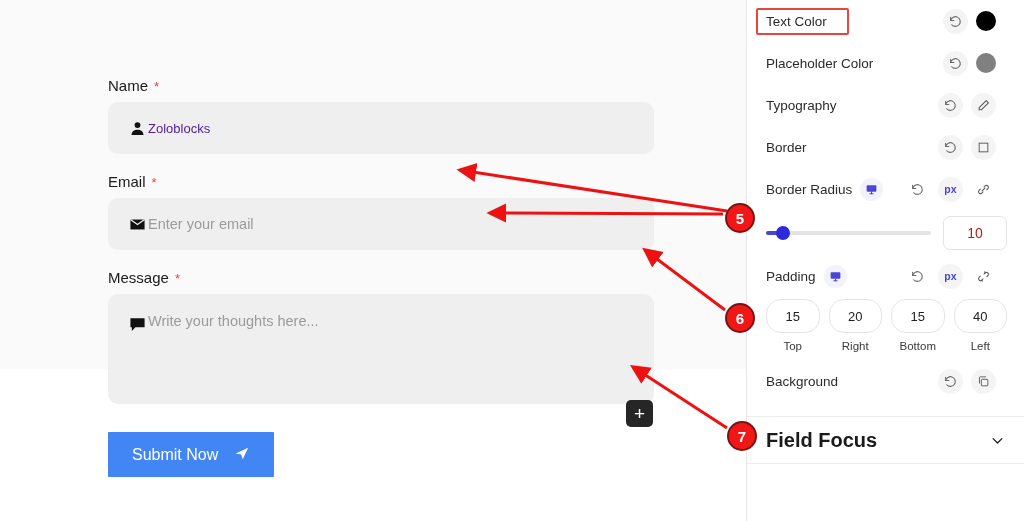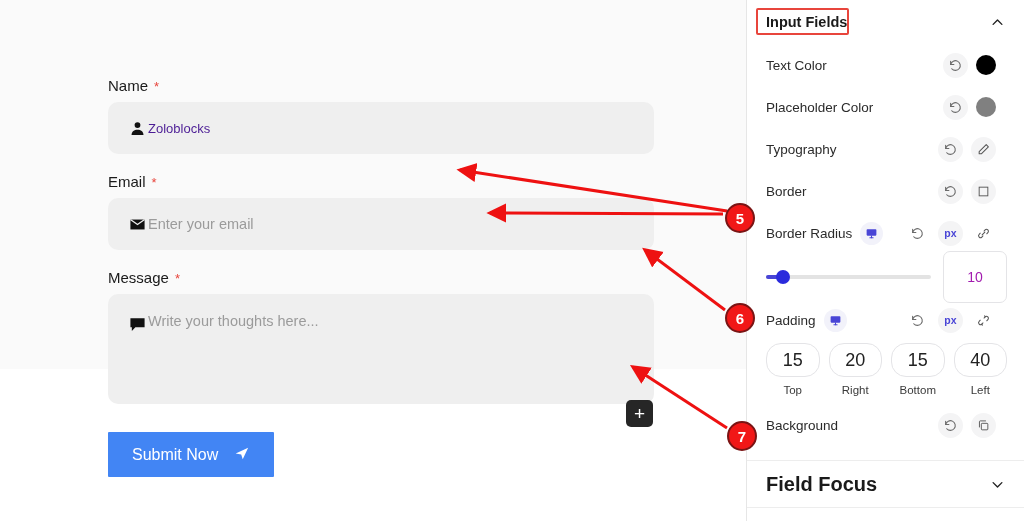--- a/index.html
+++ b/index.html
@@ -168,39 +168,39 @@
     position: absolute; left: 0; top: 0; height: 4px;
     width: 10%; background: #4945d6; border-radius: 2px;
   }
   .track .thumb {
     position: absolute; left: 10%; top: 50%;
     transform: translate(-50%, -50%);
     width: 14px; height: 14px; border-radius: 50%;
     background: #2b2bdc; cursor: pointer;
   }
   .num-box {
-    width: 64px; height: 52px;
+    width: 64px; height: 34px;
     border: 1px solid #e4e4e7; border-radius: 7px;
     display: flex; align-items: center; justify-content: center;
-    font-size: 14px; color: #a21caf;
+    font-size: 14px; color: #b91c1c;
     background: #fff;
     flex: 0 0 auto;
   }
 
   
   .pad-grid {
     display: flex; gap: 9px;
     padding: 3px 17px 0 19px;
   }
   .pad-cell { flex: 1; display: flex; flex-direction: column; align-items: center; }
   .pad-input {
     width: 100%; height: 34px;
     border: 1px solid #e4e4e7; border-radius: 15px;
     display: flex; align-items: center; justify-content: center;
-    font-size: 18px; color: #222; background: #fff;
+    font-size: 13px; color: #222; background: #fff;
   }
   .pad-lbl { font-size: 11.5px; color: #3a3a3a; margin-top: 7px; }
 
   .divider { height: 1px; background: #ededed; margin-top: 14px; }
 
   .sec-head {
     height: 46px;
     display: flex; align-items: center; justify-content: space-between;
     padding: 0 19px;
   }
@@ -286,28 +286,20 @@
       </button>
     </div>
 
     <div id="plus-badge">
       <span>+</span>
     </div>
   </div>
 
   <div id="panel">
 
-    <div class="panel-head">
-      <span class="ttl">Input Fields</span>
-      <span class="chev">
-        <svg width="15" height="15" viewBox="0 0 24 24" fill="none" stroke="#222" stroke-width="2.2" stroke-linecap="round" stroke-linejoin="round">
-            <polyline points="5 15 12 8 19 15"></polyline>
-          </svg>
-      </span>
-    </div>
     <div id="input-fields-hl"></div>
 
     <div class="row">
       <span class="lbl">Text Color</span>
       <span class="spacer"></span>
       <span class="ico-btn">
         <svg width="13" height="13" viewBox="0 0 24 24" fill="none" stroke="#6b6b6b" stroke-width="2" stroke-linecap="round">
             <path d="M3 10a9 9 0 1 1 2 8"></path>
             <polyline points="3 4 3 10 9 10"></polyline>
           </svg>

